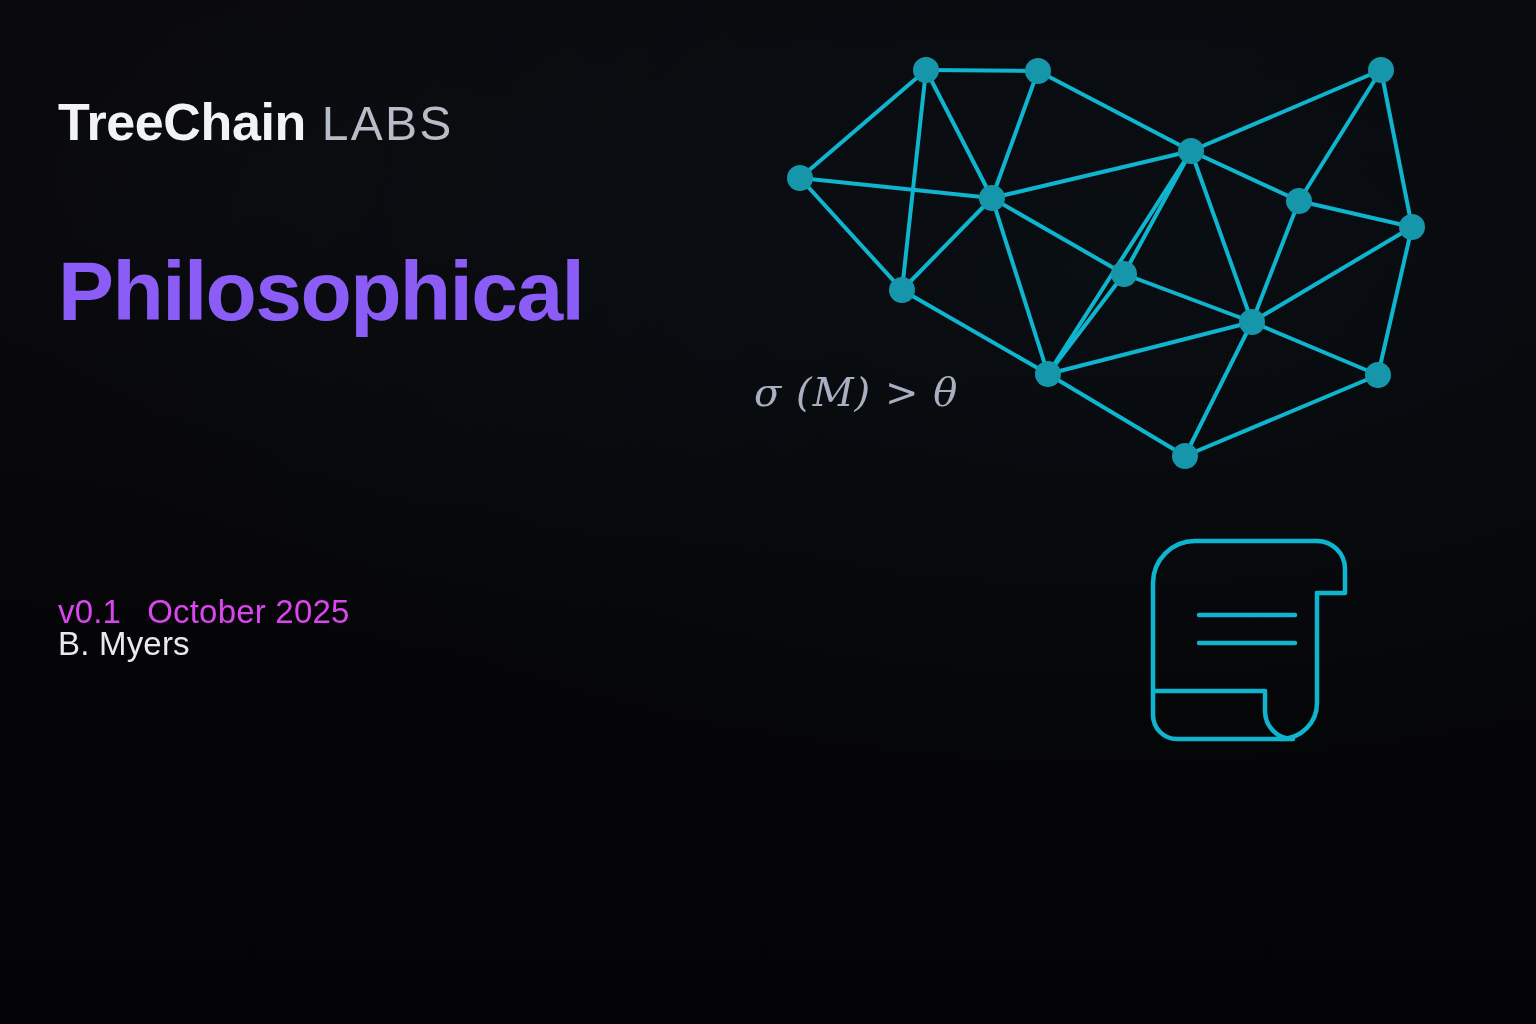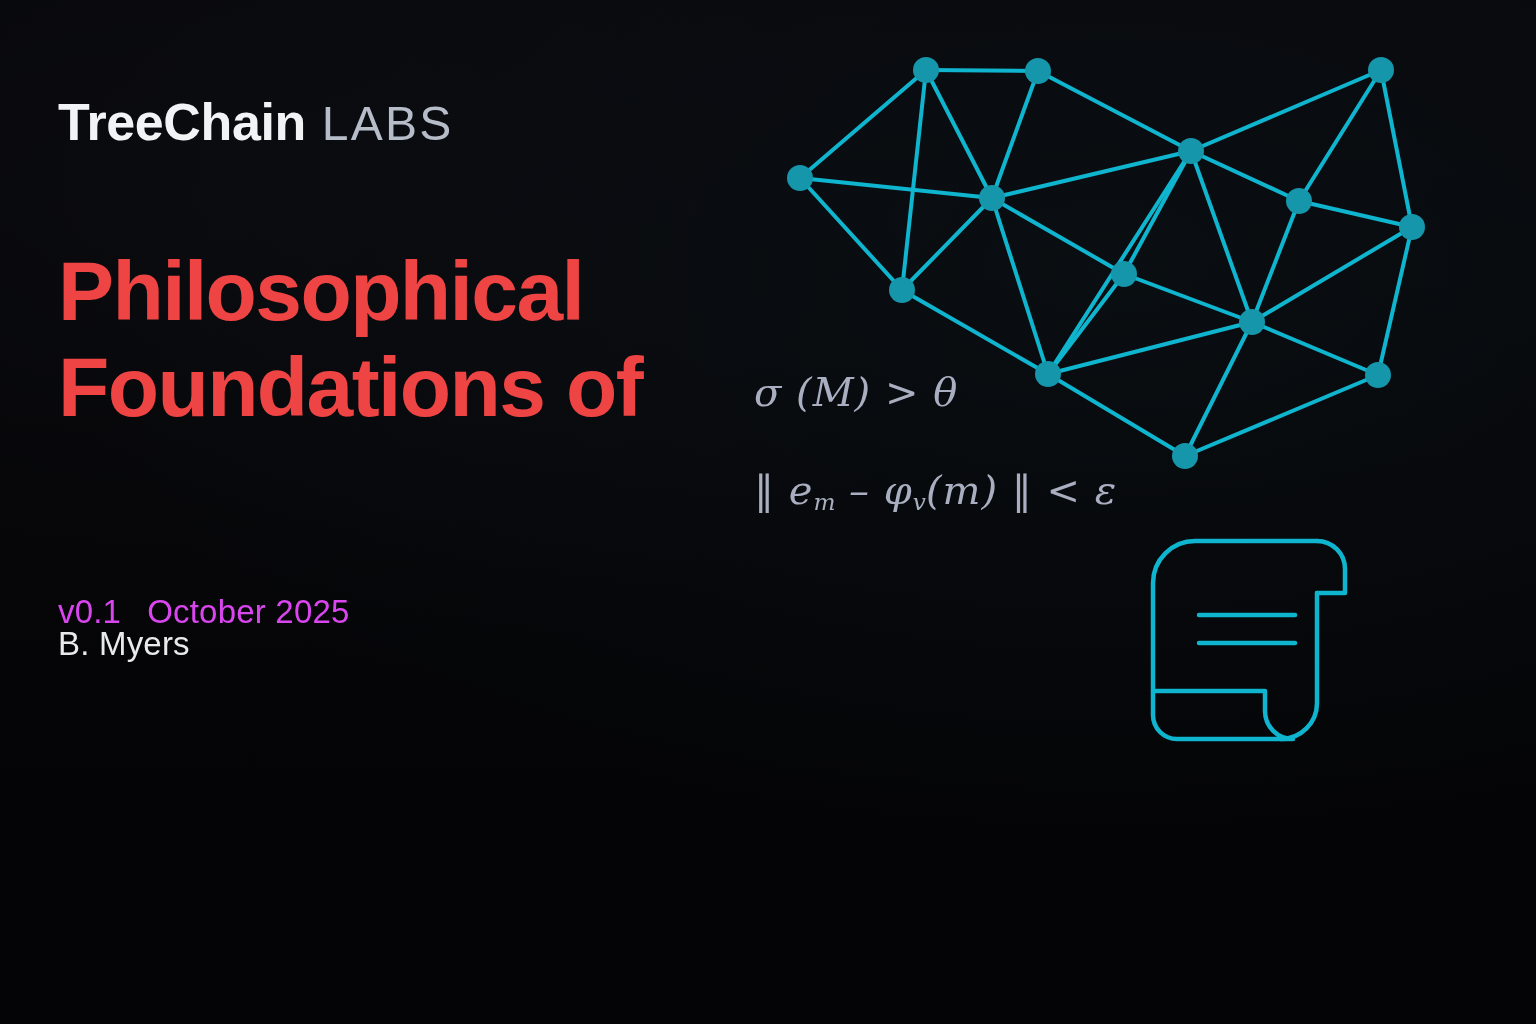--- a/index.html
+++ b/index.html
@@ -61,21 +61,21 @@
   }
 
   #title {
     position: absolute;
     top: 243px;
     left: 0;
     width: 680px;
     font-size: 84px;
     font-weight: 700;
     line-height: 96px;
-    color: #ef4444;
+    color: #8b5cf6;
     letter-spacing: -1.6px;
     margin: 0;
   }
   #title .tline { display: block; white-space: nowrap; }
 
   #meta-version-row {
     position: absolute;
     top: 592px;
     left: 0;
     font-size: 33px;
@@ -154,21 +154,20 @@
   <div id="bg-wash"></div>
 
   <div id="text-col">
 
     <div id="brand">
       <span id="brand-name">TreeChain</span><span id="brand-suffix">LABS</span>
     </div>
 
     <h1 id="title">
       <span class="tline">Philosophical</span>
-      <span class="tline">Foundations of</span>
     </h1>
 
     <div id="meta-version-row">
       <span id="meta-version">v0.1</span><span id="meta-date">October 2025</span>
     </div>
 
     <div id="meta-author">B. Myers</div>
 
   </div>
 
@@ -221,21 +220,20 @@
           <circle cx="1152" cy="274" r="13"></circle>
           <circle cx="1280" cy="322" r="13"></circle>
           <circle cx="1076" cy="374" r="13"></circle>
           <circle cx="1406" cy="375" r="13"></circle>
           <circle cx="1213" cy="456" r="13"></circle>
         </g>
     </svg>
 
     <div id="formulas">
       <div class="formula" id="formula-sigma">σ (M) &gt; θ</div>
-      <div class="formula" id="formula-norm"><span>‖ e</span><sub>m</sub><span> – φ</span><sub>v</sub><span>(m) ‖ &lt; ε</span></div>
     </div>
 
     <svg id="scroll-icon" viewBox="0 0 240 230" xmlns="http://www.w3.org/2000/svg" fill="none" stroke="#0fb5ce" stroke-width="4.5" stroke-linecap="round" stroke-linejoin="round">
 
       <path d="M 180 16 H 58 A 42 42 0 0 0 16 58 V 166"></path>
 
       <path d="M 180 16 A 28 28 0 0 1 208 44 V 68 H 180"></path>
 
       <path d="M 180 68 V 178 A 36 36 0 0 1 144 214"></path>
 

